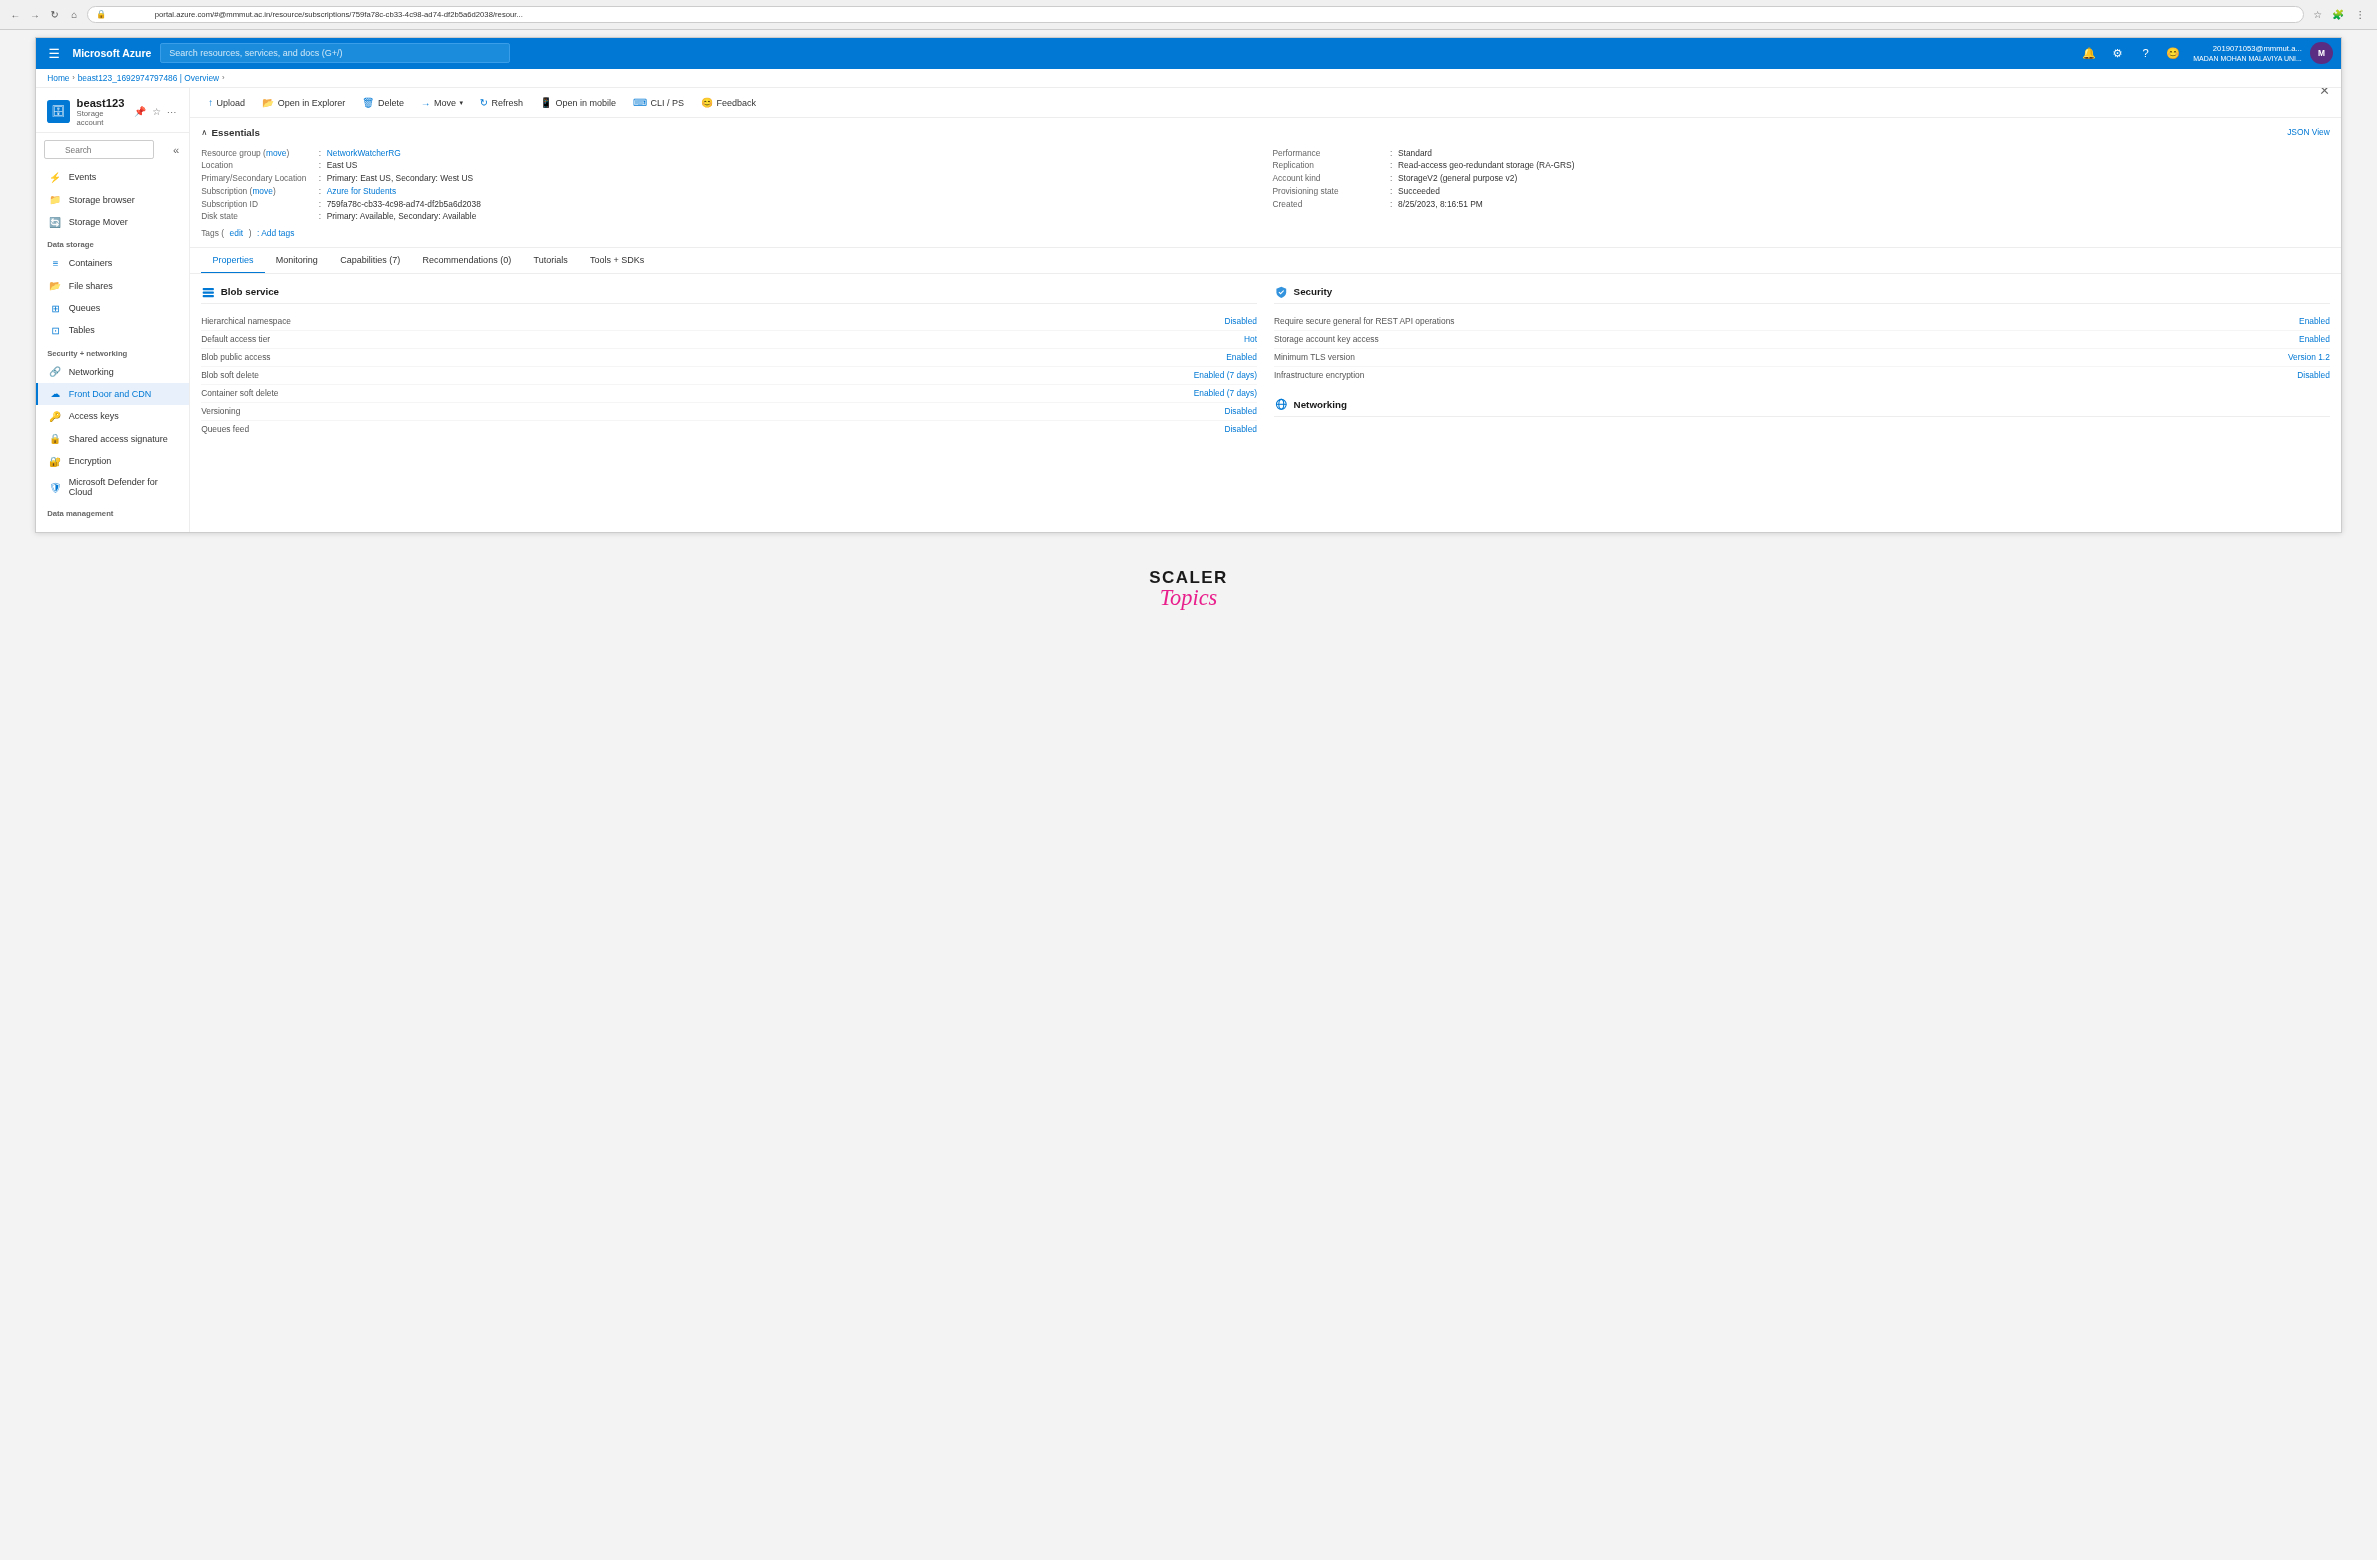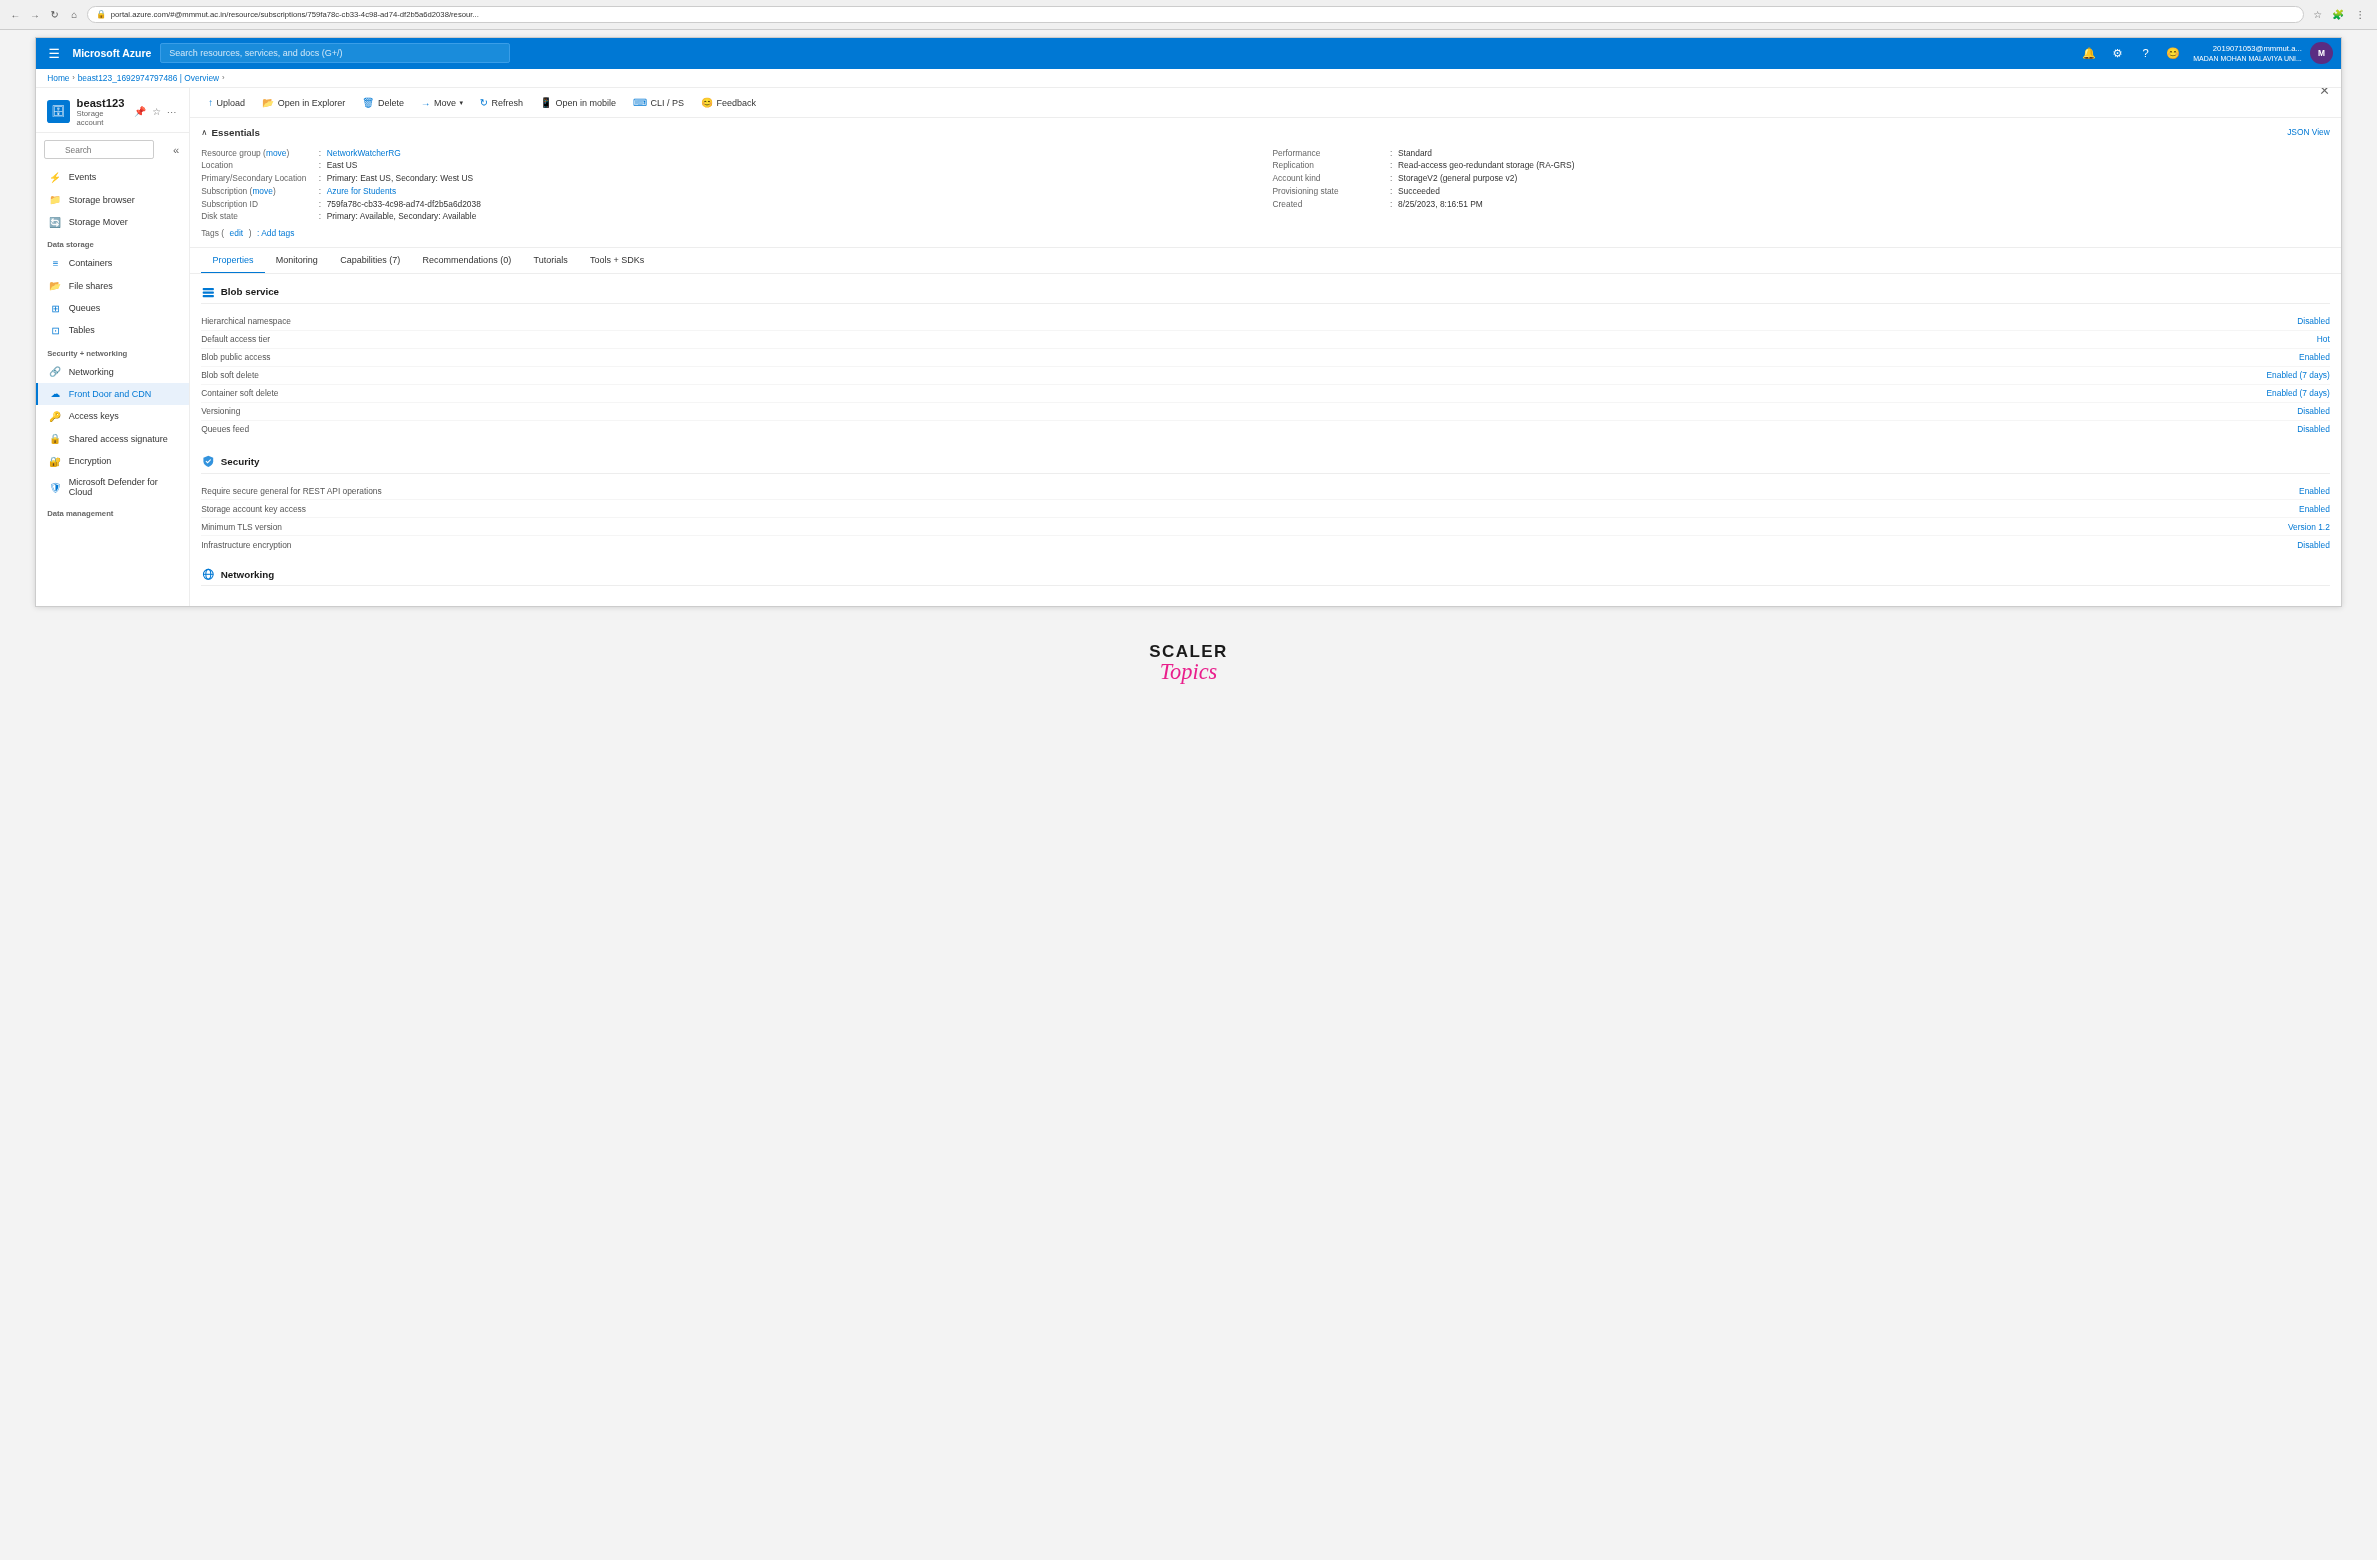--- a/index.html
+++ b/index.html
@@ -24,21 +24,21 @@
     .browser-url-bar {
       flex: 1;
       background: white;
       border: 0.7px solid #ccc;
       border-radius: 14px;
       padding: 2.8px 8.4px;
       font-size: 8.4px;
       color: #333;
       display: flex; align-items: center; gap: 4.2px;
     }
-    .browser-url-text { flex: 1; font-size: 7.7px; color: #333; }
+    .browser-url-text { flex: 1; font-size: 7.7px; color: #333; margin-left: 44px; }
     .browser-icons-right {
       display: flex; align-items: center; gap: 4.2px;
     }
     .browser-icon-btn {
       width: 17px; height: 17px;
       background: none; border: none; cursor: pointer;
       display: flex; align-items: center; justify-content: center;
       color: #555; font-size: 9.8px;
       border-radius: 2.8px;
     }
@@ -318,21 +318,21 @@
     .tab-item.active {
       color: #0078d4;
       border-bottom-color: #0078d4;
       font-weight: 500;
     }
 
     
     .properties-content {
       padding: 11.2px;
       display: grid;
-      grid-template-columns: 1fr;
+      grid-template-columns: 1fr 1fr;
       gap: 17px;
     }
 
     
     .prop-section {
       border: none;
     }
     .prop-section-header {
       display: flex; align-items: center; gap: 5.6px;
       margin-bottom: 8.4px;

